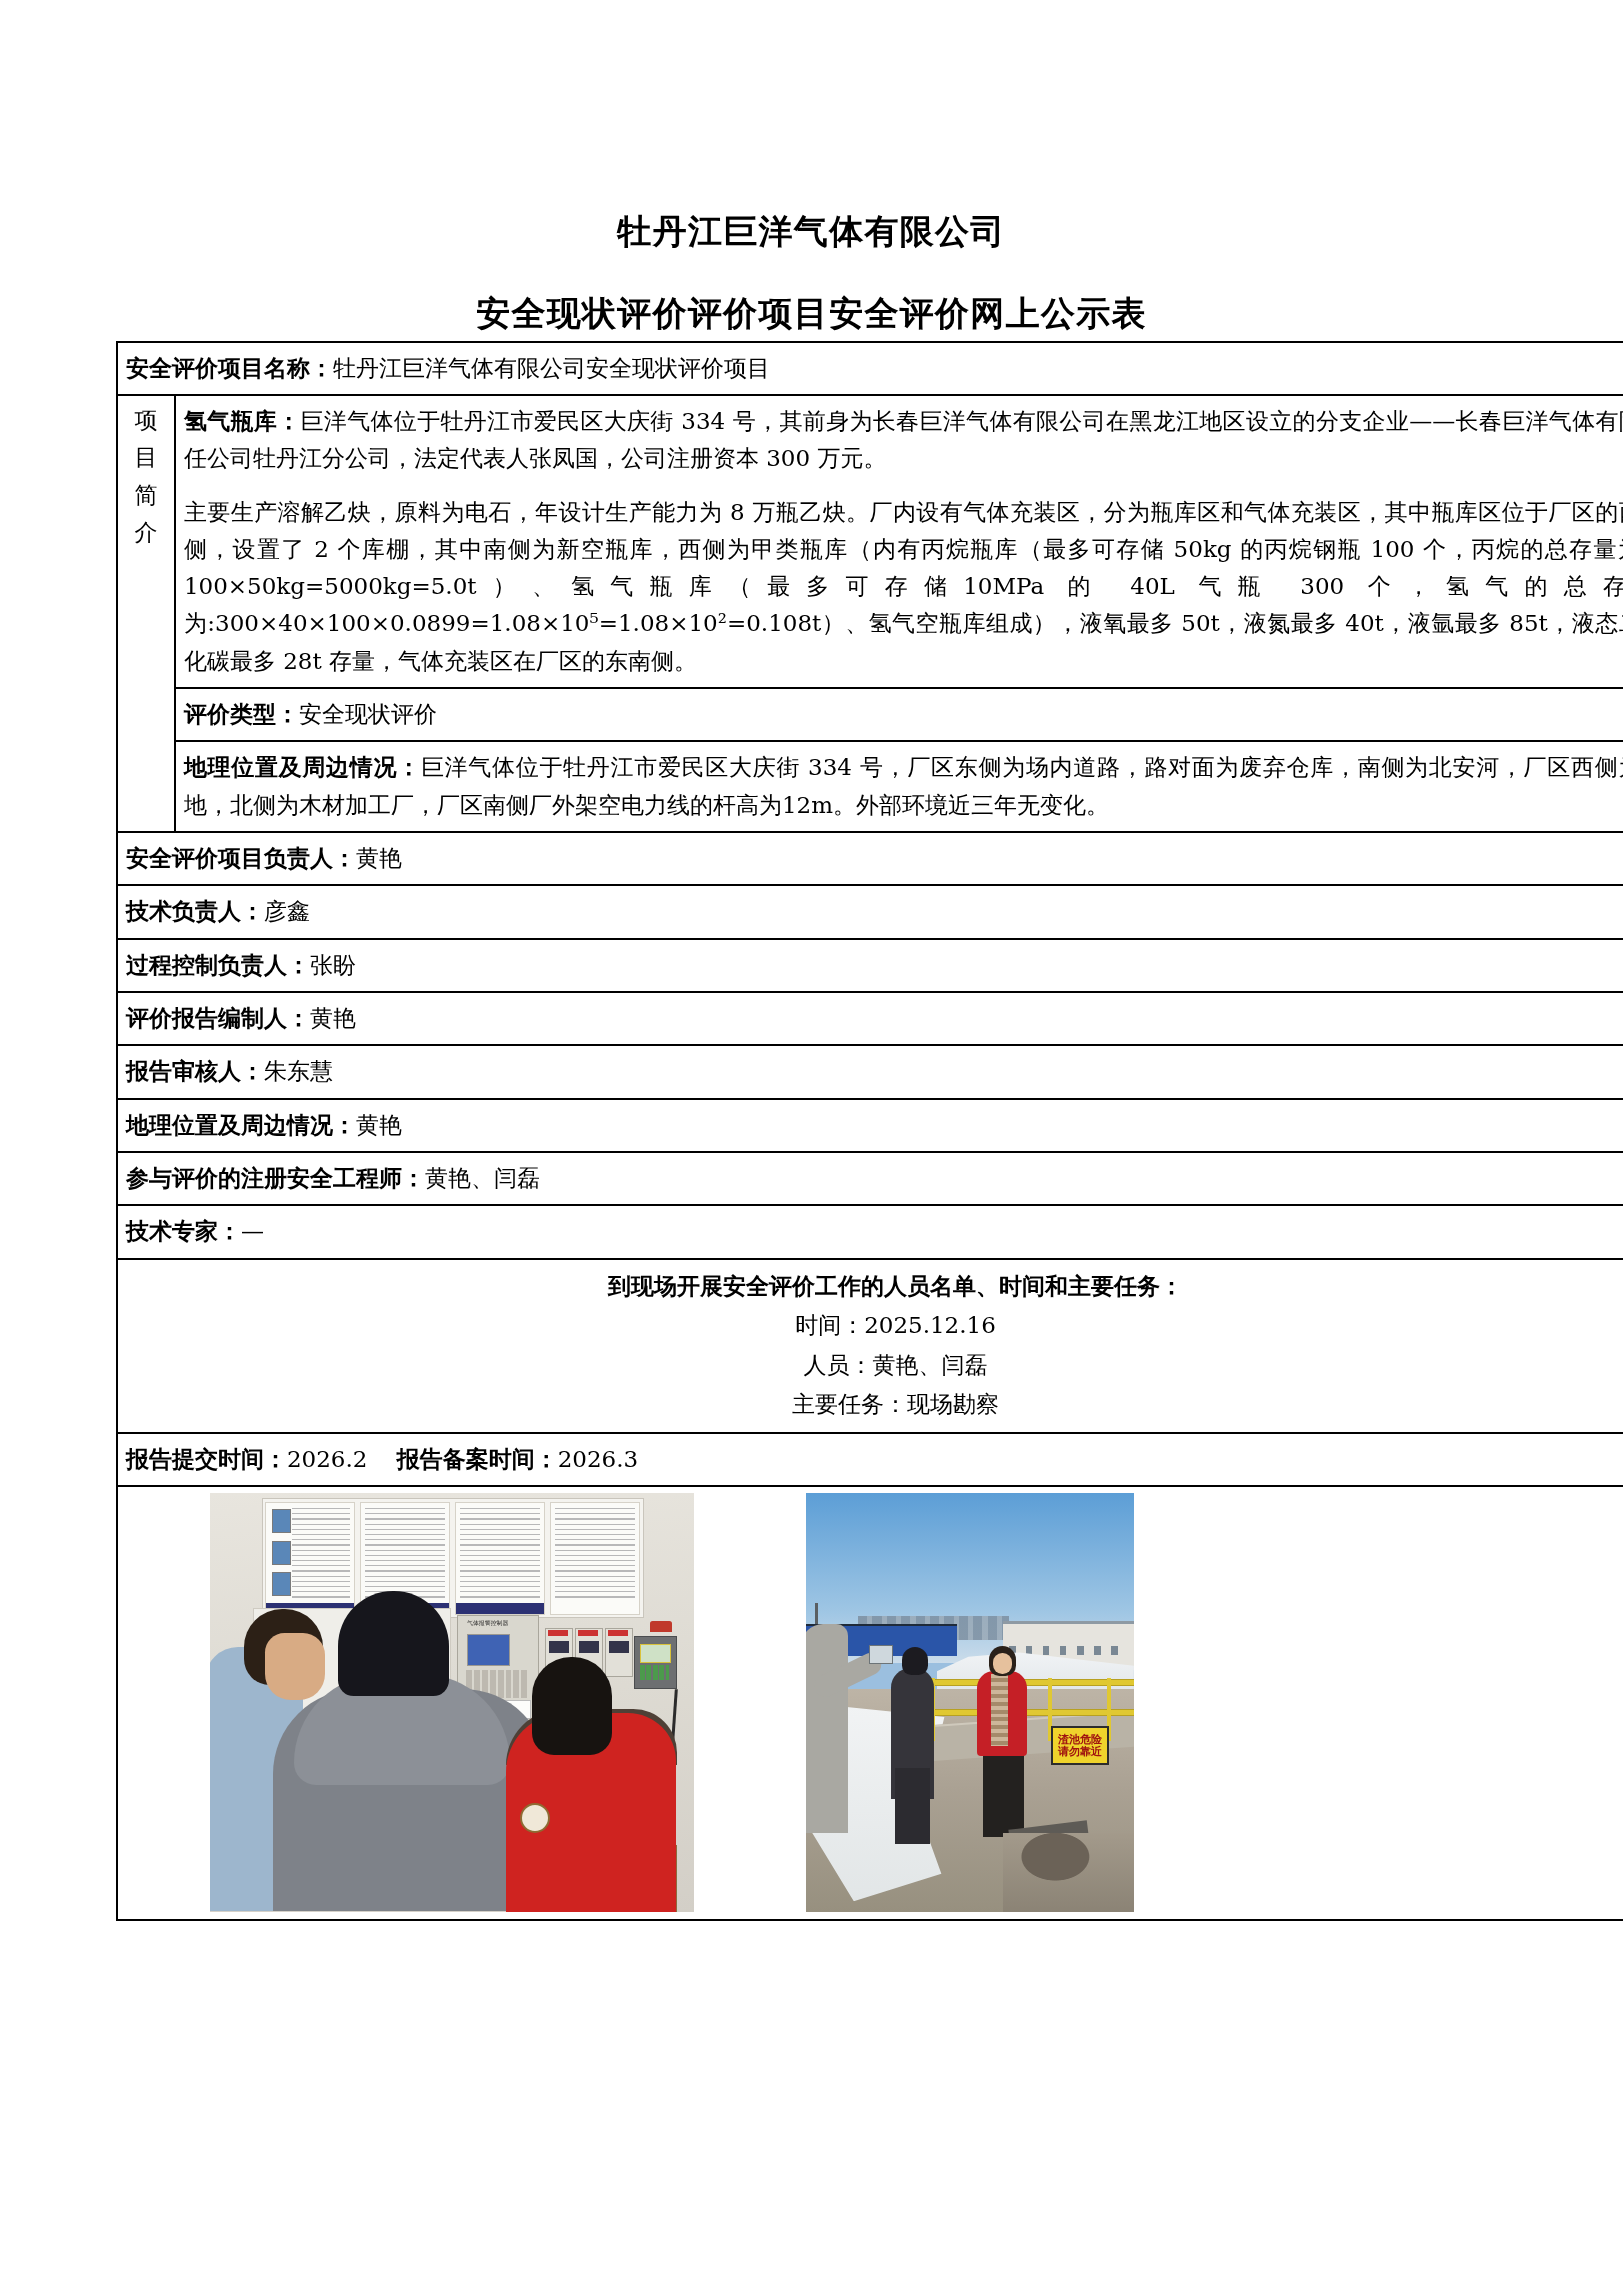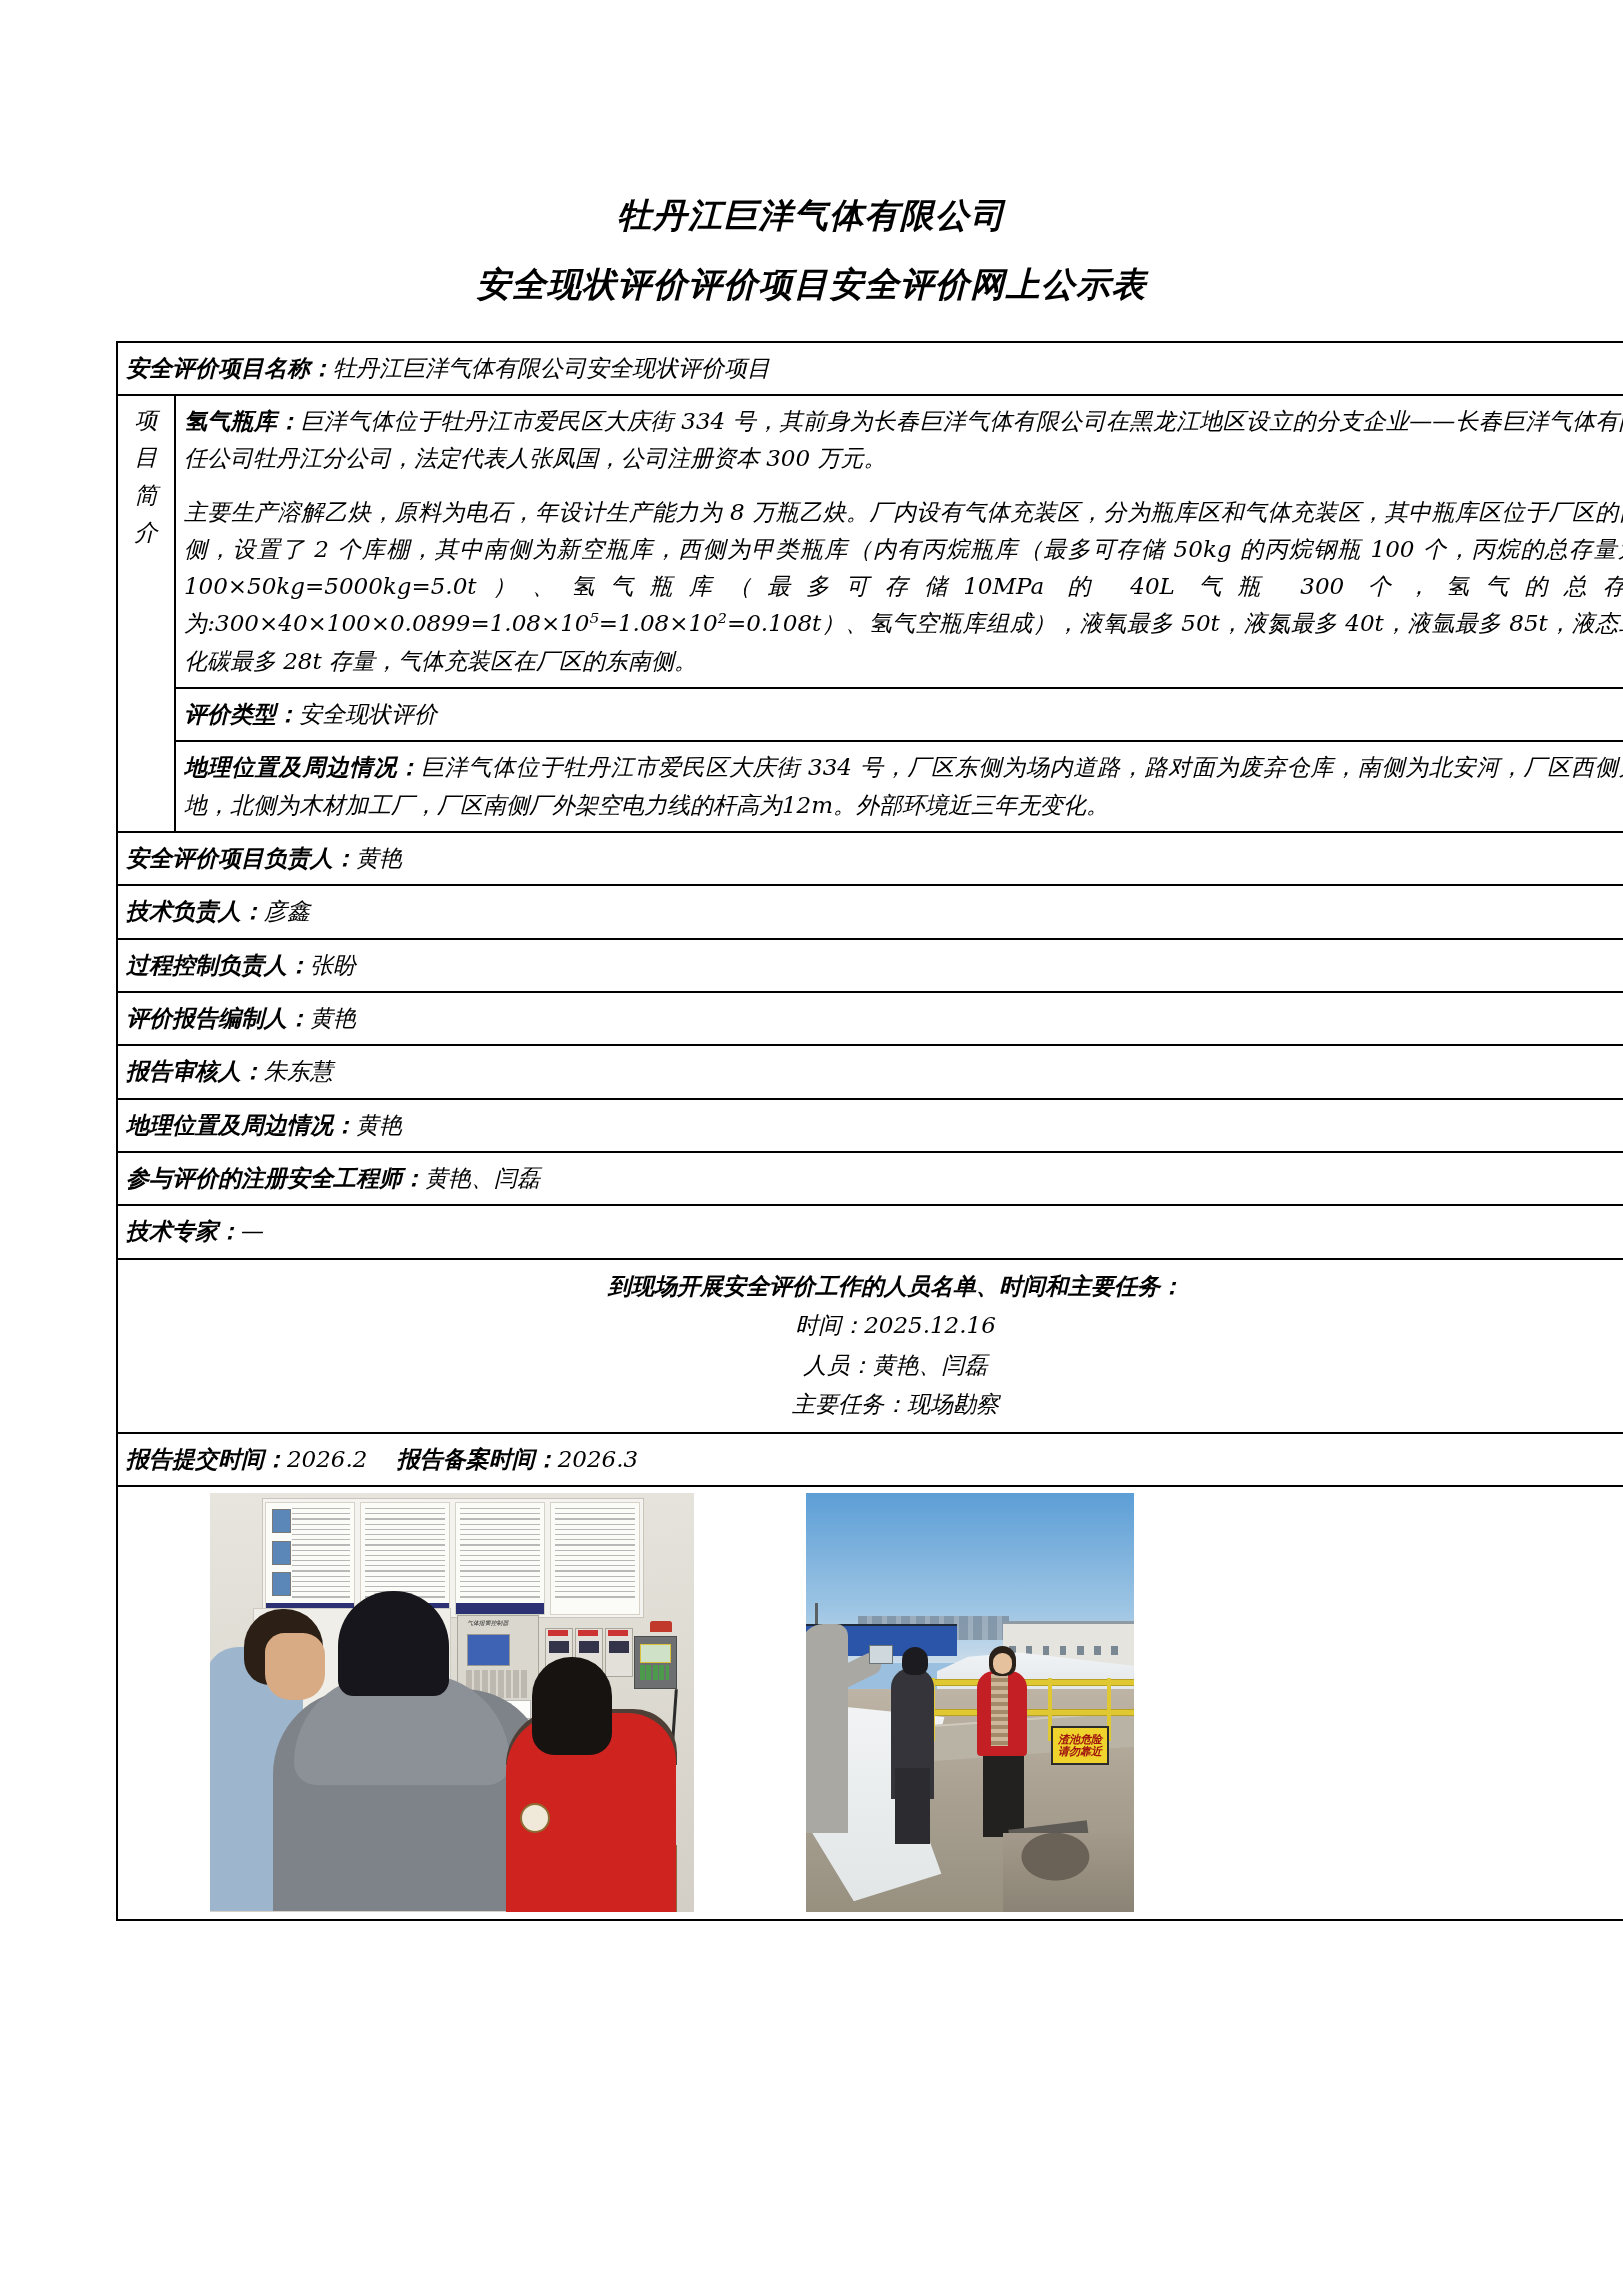--- a/index.html
+++ b/index.html
@@ -12,41 +12,40 @@
     height: 2295px;
     font-family: "DejaVu Serif", "Liberation Serif", serif;
     color: #000000;
     -webkit-font-smoothing: none;
   }
   .page {
     position: relative;
     width: 1623px;
     height: 2295px;
     box-sizing: border-box;
-    padding: 0;
-    font-style: italic;
+    padding: 16px;
   }
   .titles {
     margin: 0;
     padding-top: 196px;
     text-align: center;
   }
   .title-line-1 {
     font-size: 34px;
     font-weight: bold;
     letter-spacing: 1.3px;
     line-height: 1.15;
     font-family: "DejaVu Serif", "Liberation Serif", serif;
   }
   .title-line-2 {
     font-size: 34px;
     font-weight: bold;
     letter-spacing: 1.3px;
     line-height: 1.15;
-    margin-top: 30px;
+    margin-top: 43px;
     font-family: "DejaVu Serif", "Liberation Serif", serif;
   }
   table.main {
     position: absolute;
     left: 116px;
     top: 341px;
     width: 1559px;
     border-collapse: collapse;
     table-layout: fixed;
   }

